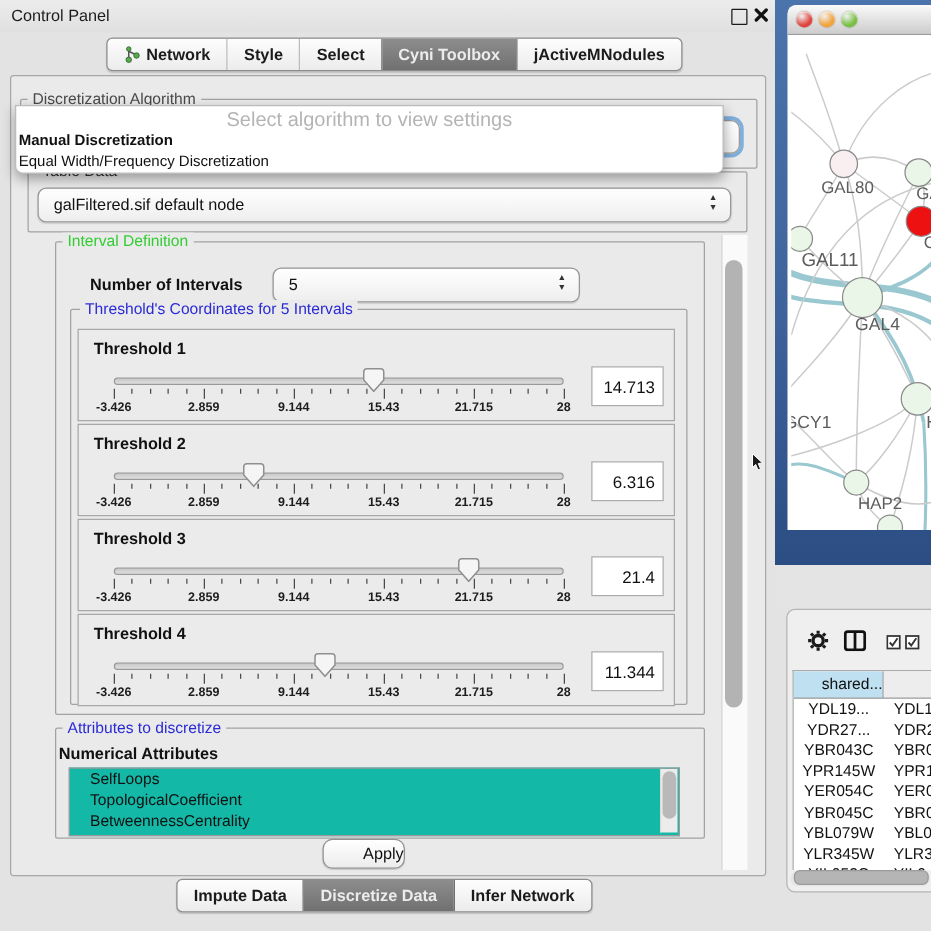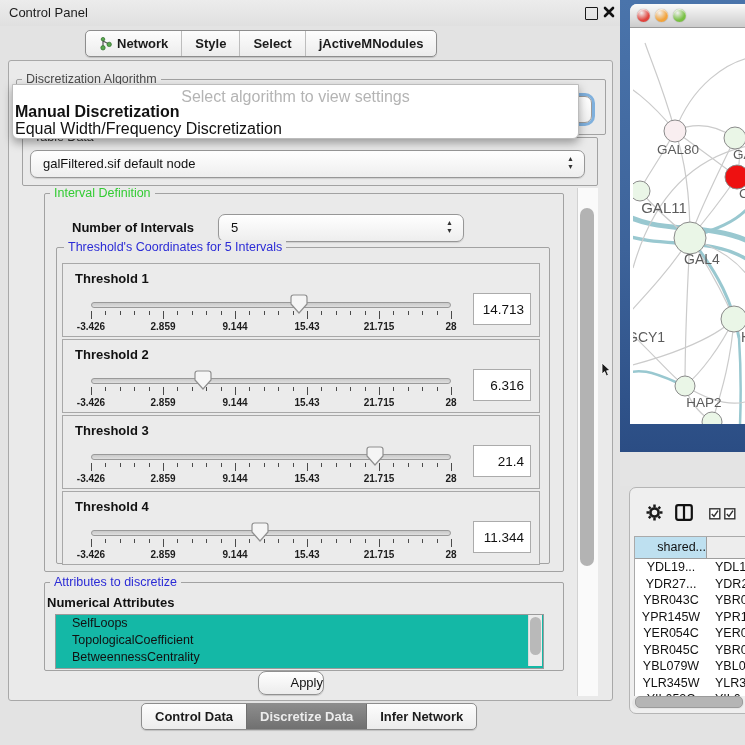--- a/index.html
+++ b/index.html
@@ -25,21 +25,21 @@
   #outer-panel{left:8px;top:60px;width:603px;height:639px;background:#eaeaea;border:1px solid #a8a8a8;border-radius:3px;}
   .grouplegend{position:absolute;font-size:12.5px;background:#eaeaea;padding:0 4px;white-space:nowrap;}
   .groupbox{position:absolute;border:1px solid #a2a2a2;border-radius:2px;}
 
   #algo-group{left:16px;top:79px;width:588px;height:54px;}
   #algo-legend{left:22px;top:72px;color:#4a4a4a;}
   #algo-combo{left:30px;top:96px;width:560px;height:25px;background:linear-gradient(#ffffff,#f0f0f0);border:1px solid #9a9a9a;border-radius:7px;box-shadow:0 0 0 3px #7fb0dd;z-index:2;}
 
   #algo-popup{left:12px;top:84px;width:565px;height:53px;background:#ffffff;border:1px solid #bcbcbc;border-radius:0 0 6px 6px;box-shadow:0 4px 10px rgba(0,0,0,.35);z-index:10;}
   #popup-hint{text-align:center;font-size:16px;color:#b4b4b4;padding-top:3px;height:15px;}
-  .pop-item{font-size:16px;color:#111;padding:1px 2px 0 2px;height:16px;line-height:16px;}
+  .pop-item{font-size:12px;color:#111;padding:1px 2px 0 2px;height:16px;line-height:16px;}
   .pop-item.bold{font-weight:bold;}
 
   #tabledata-group{left:22px;top:137px;width:574px;height:47px;}
   #tabledata-legend{left:30px;top:130px;color:#333;}
   .combo{background:linear-gradient(#ffffff,#eeeeee);border:1px solid #979797;border-radius:7px;box-shadow:0 1px 1px rgba(0,0,0,.12);}
   #tabledata-combo{left:30px;top:150px;width:553px;height:26px;}
   .combo-text{position:absolute;left:12px;top:5px;font-size:13px;color:#111;}
   .spin-arrows{position:absolute;right:10px;top:4px;display:flex;flex-direction:column;align-items:center;line-height:8px;font-size:7px;color:#333;}
 
   
@@ -126,20 +126,23 @@
           <circle cx="4" cy="11.8" r="2.2" fill="#5aa84f" stroke="#2e6b2a" stroke-width="0.7"></circle>
           <circle cx="10.2" cy="8.4" r="2.2" fill="#5aa84f" stroke="#2e6b2a" stroke-width="0.7"></circle>
         </svg>
         <span>Network</span>
       </div>
       <div class="tab">
         <span>Style</span>
       </div>
       <div class="tab">
         <span>Select</span>
+      </div>
+      <div class="tab tab-active">
+        <span>Cyni Toolbox</span>
       </div>
       <div class="tab">
         <span>jActiveMNodules</span>
       </div>
     </div>
 
   <div class="abs" id="outer-panel"></div>
 
   <div class="abs groupbox" id="algo-group"></div>
   <div class="abs grouplegend" id="algo-legend">Discretization Algorithm</div>
@@ -376,21 +379,21 @@
         <div class="attr-item">BetweennessCentrality</div>
       </div>
     <div id="attr-scroll-track"></div>
     <div id="attr-scroll"></div>
   </div>
 
   <div class="abs" id="apply-btn">Apply</div>
 
   <div class="abs tabbar" id="bottom-tabs">
       <div class="tab">
-        <span>Control Data</span>
+        <span>Impute Data</span>
       </div>
       <div class="tab tab-active">
         <span>Discretize Data</span>
       </div>
       <div class="tab">
         <span>Infer Network</span>
       </div>
     </div>
 
   <div class="abs" id="blue-frame"></div>

